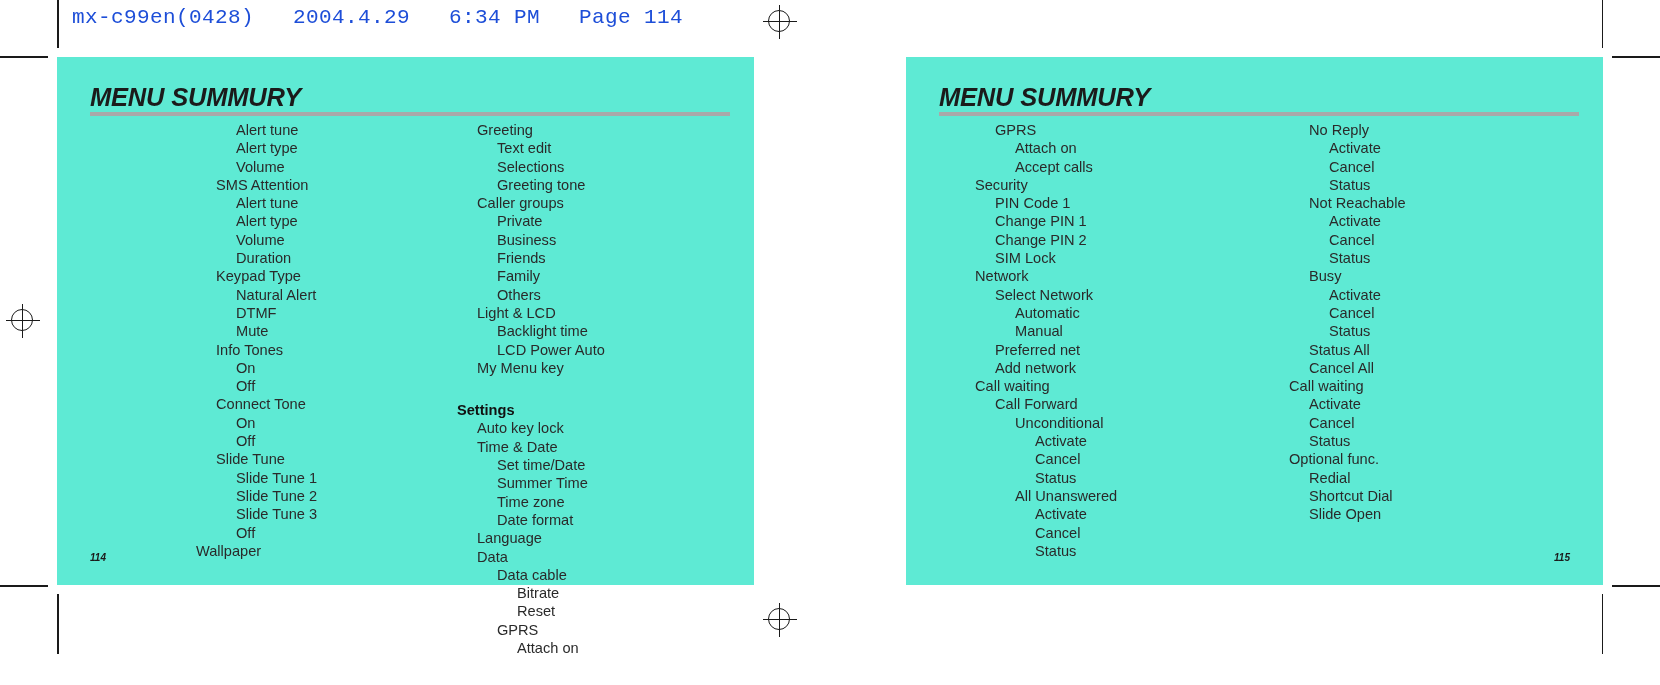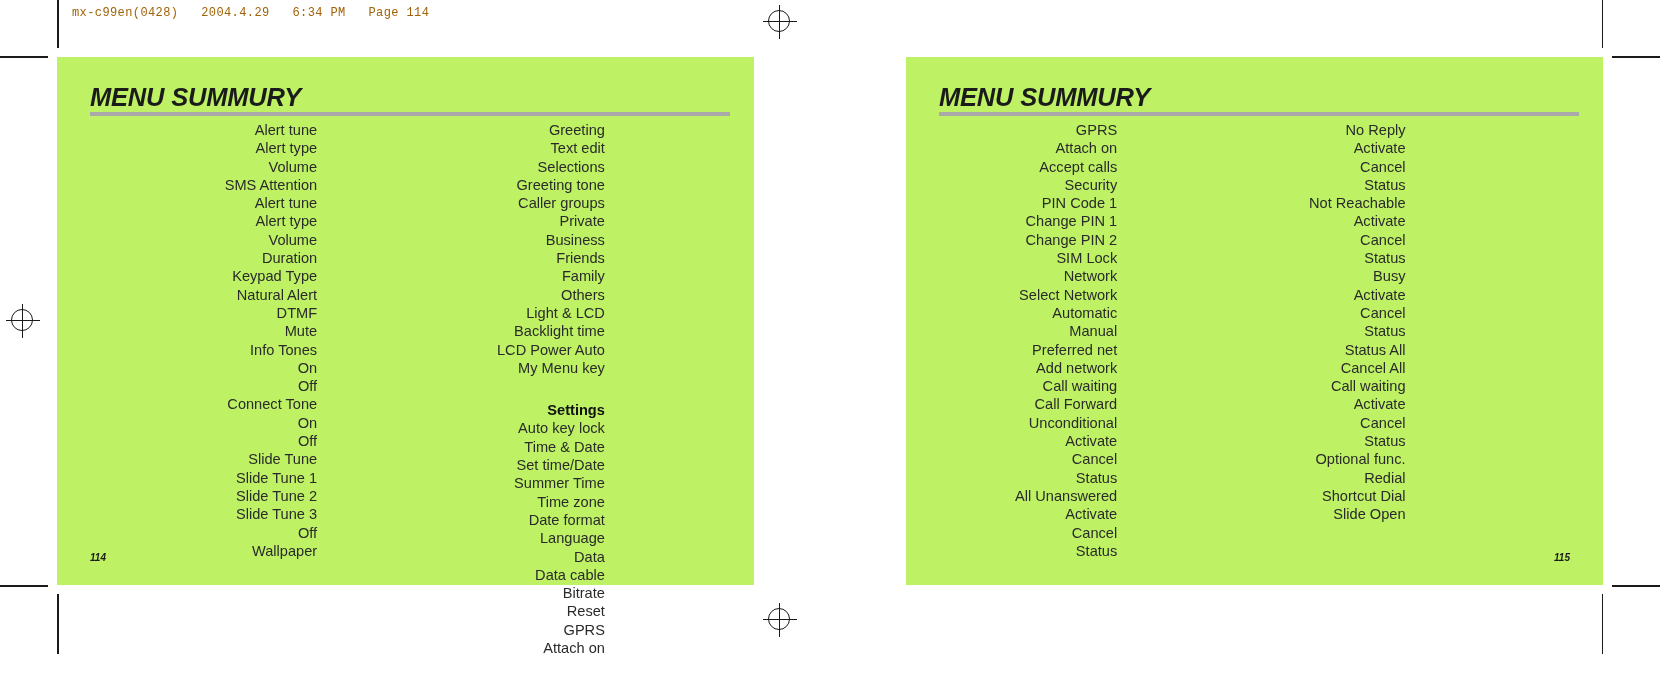--- a/index.html
+++ b/index.html
@@ -13,41 +13,41 @@
   }
   
   #sheet{position:absolute;inset:0;}
   .reg{position:absolute;width:34px;height:34px;}
   .reg .ring{position:absolute;left:5px;top:5px;width:22px;height:22px;
     border:1.4px solid #1a1a1a;border-radius:50%;box-sizing:border-box;}
   .reg .vb{position:absolute;left:16px;top:0;width:1.4px;height:34px;background:#1a1a1a;}
   .reg .hb{position:absolute;top:16px;left:0;height:1.4px;width:34px;background:#1a1a1a;}
   .trimline{position:absolute;background:#1a1a1a;}
   
-  .page{position:absolute;top:57px;height:528px;background:#bef264;}
+  .page{position:absolute;top:57px;height:528px;background:#5eead4;}
   #page-left{left:57px;width:697px;}
   #page-right{right:57px;width:697px;}
   .header-slug{
     position:absolute;left:72px;top:6px;
     font-family:"Liberation Mono","DejaVu Sans Mono",monospace;
-    font-size:12px;letter-spacing:.4px;color:#a16207;white-space:pre;
+    font-size:21px;letter-spacing:.4px;color:#1d4ed8;white-space:pre;
   }
   .page-title{
     position:absolute;top:26px;
     font-family:"Liberation Sans",sans-serif;
     font-style:italic;font-weight:bold;font-size:25.5px;
     letter-spacing:-0.2px;color:#1b1b1b;white-space:nowrap;
   }
   .title-rule{position:absolute;height:4px;background:#a9a9a9;top:55px;}
   .folio{
     position:absolute;bottom:22px;
     font-style:italic;font-weight:bold;font-size:10px;color:#1b1b1b;
   }
   
-  .cols{position:absolute;top:64px;left:0;right:0;bottom:0;text-align:right;}
+  .cols{position:absolute;top:64px;left:0;right:0;bottom:0;}
   .col{position:absolute;top:0;}
   .mi{
     font-size:14.6px;line-height:18.3px;color:#2a2a2a;
     white-space:nowrap;font-family:"Liberation Sans",sans-serif;
   }
   .mi.bold{font-weight:bold;color:#111;}
   .mi.gap{margin-top:24px;}
   .lv0{padding-left:0px;}
   .lv1{padding-left:20px;}
   .lv2{padding-left:40px;}

